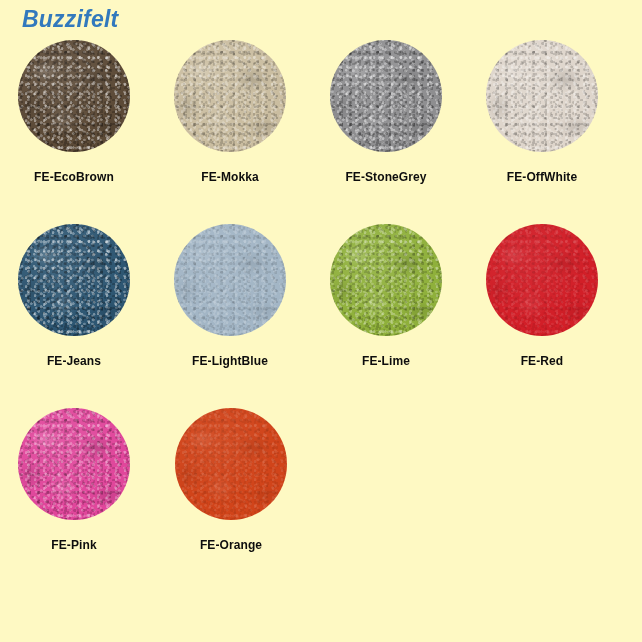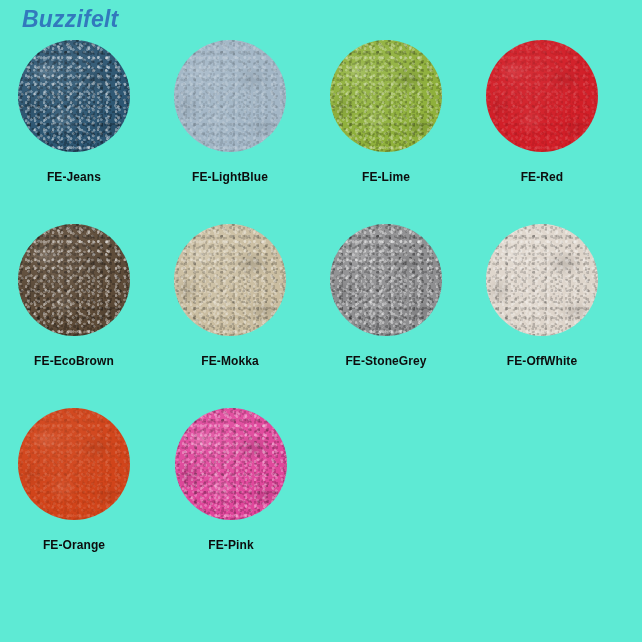--- a/index.html
+++ b/index.html
@@ -133,86 +133,86 @@
     font-size: 12px;
     font-weight: bold;
     color: #0d0d0d;
     letter-spacing: 0.1px;
     white-space: nowrap;
   }
 </style>
 </head>
 <body>
 
-<div id="page" style="background: #5eead4;">
+<div id="page" style="background: #fef9c3;">
 
   <div id="brand-title" style="color: rgb(50, 121, 189);">Buzzifelt</div>
 
   <div id="swatch-grid">
       <div class="swatch-row">
         <div class="swatch-cell">
           <div class="swatch-disc-wrap">
-            <div class="swatch-disc tex-strong" style="background-color: rgb(45, 86, 114);"></div>
-          </div>
-          <div class="swatch-label" style="color: rgb(13, 13, 13);">FE-Jeans</div>
-        </div>
-        <div class="swatch-cell">
-          <div class="swatch-disc-wrap">
-            <div class="swatch-disc tex-soft" style="background-color: rgb(163, 182, 198);"></div>
-          </div>
-          <div class="swatch-label" style="color: rgb(13, 13, 13);">FE-LightBlue</div>
-        </div>
-        <div class="swatch-cell">
-          <div class="swatch-disc-wrap">
-            <div class="swatch-disc tex-medium" style="background-color: rgb(143, 176, 59);"></div>
-          </div>
-          <div class="swatch-label" style="color: rgb(13, 13, 13);">FE-Lime</div>
-        </div>
-        <div class="swatch-cell">
-          <div class="swatch-disc-wrap">
-            <div class="swatch-disc tex-vsoft" style="background-color: rgb(210, 31, 40);"></div>
-          </div>
-          <div class="swatch-label" style="color: rgb(13, 13, 13);">FE-Red</div>
+            <div class="swatch-disc tex-strong" style="background-color: rgb(92, 74, 55);"></div>
+          </div>
+          <div class="swatch-label" style="color: rgb(13, 13, 13);">FE-EcoBrown</div>
+        </div>
+        <div class="swatch-cell">
+          <div class="swatch-disc-wrap">
+            <div class="swatch-disc tex-medium" style="background-color: rgb(202, 189, 160);"></div>
+          </div>
+          <div class="swatch-label" style="color: rgb(13, 13, 13);">FE-Mokka</div>
+        </div>
+        <div class="swatch-cell">
+          <div class="swatch-disc-wrap">
+            <div class="swatch-disc tex-strong" style="background-color: rgb(142, 142, 144);"></div>
+          </div>
+          <div class="swatch-label" style="color: rgb(13, 13, 13);">FE-StoneGrey</div>
+        </div>
+        <div class="swatch-cell">
+          <div class="swatch-disc-wrap">
+            <div class="swatch-disc tex-medium" style="background-color: rgb(222, 213, 203);"></div>
+          </div>
+          <div class="swatch-label" style="color: rgb(13, 13, 13);">FE-OffWhite</div>
         </div>
       </div>
       <div class="swatch-row">
         <div class="swatch-cell">
           <div class="swatch-disc-wrap">
-            <div class="swatch-disc tex-strong" style="background-color: rgb(92, 74, 55);"></div>
-          </div>
-          <div class="swatch-label" style="color: rgb(13, 13, 13);">FE-EcoBrown</div>
-        </div>
-        <div class="swatch-cell">
-          <div class="swatch-disc-wrap">
-            <div class="swatch-disc tex-medium" style="background-color: rgb(202, 189, 160);"></div>
-          </div>
-          <div class="swatch-label" style="color: rgb(13, 13, 13);">FE-Mokka</div>
-        </div>
-        <div class="swatch-cell">
-          <div class="swatch-disc-wrap">
-            <div class="swatch-disc tex-strong" style="background-color: rgb(142, 142, 144);"></div>
-          </div>
-          <div class="swatch-label" style="color: rgb(13, 13, 13);">FE-StoneGrey</div>
-        </div>
-        <div class="swatch-cell">
-          <div class="swatch-disc-wrap">
-            <div class="swatch-disc tex-medium" style="background-color: rgb(222, 213, 203);"></div>
-          </div>
-          <div class="swatch-label" style="color: rgb(13, 13, 13);">FE-OffWhite</div>
+            <div class="swatch-disc tex-strong" style="background-color: rgb(45, 86, 114);"></div>
+          </div>
+          <div class="swatch-label" style="color: rgb(13, 13, 13);">FE-Jeans</div>
+        </div>
+        <div class="swatch-cell">
+          <div class="swatch-disc-wrap">
+            <div class="swatch-disc tex-soft" style="background-color: rgb(163, 182, 198);"></div>
+          </div>
+          <div class="swatch-label" style="color: rgb(13, 13, 13);">FE-LightBlue</div>
+        </div>
+        <div class="swatch-cell">
+          <div class="swatch-disc-wrap">
+            <div class="swatch-disc tex-medium" style="background-color: rgb(143, 176, 59);"></div>
+          </div>
+          <div class="swatch-label" style="color: rgb(13, 13, 13);">FE-Lime</div>
+        </div>
+        <div class="swatch-cell">
+          <div class="swatch-disc-wrap">
+            <div class="swatch-disc tex-vsoft" style="background-color: rgb(210, 31, 40);"></div>
+          </div>
+          <div class="swatch-label" style="color: rgb(13, 13, 13);">FE-Red</div>
         </div>
       </div>
       <div class="swatch-row">
         <div class="swatch-cell">
           <div class="swatch-disc-wrap">
+            <div class="swatch-disc tex-medium" style="background-color: rgb(224, 70, 155);"></div>
+          </div>
+          <div class="swatch-label" style="color: rgb(13, 13, 13);">FE-Pink</div>
+        </div>
+        <div class="swatch-cell">
+          <div class="swatch-disc-wrap">
             <div class="swatch-disc tex-vsoft" style="background-color: rgb(209, 68, 26);"></div>
           </div>
           <div class="swatch-label" style="color: rgb(13, 13, 13);">FE-Orange</div>
-        </div>
-        <div class="swatch-cell">
-          <div class="swatch-disc-wrap">
-            <div class="swatch-disc tex-medium" style="background-color: rgb(224, 70, 155);"></div>
-          </div>
-          <div class="swatch-label" style="color: rgb(13, 13, 13);">FE-Pink</div>
         </div>
       </div>
     </div>
 
 </div>
 
 </body></html>

